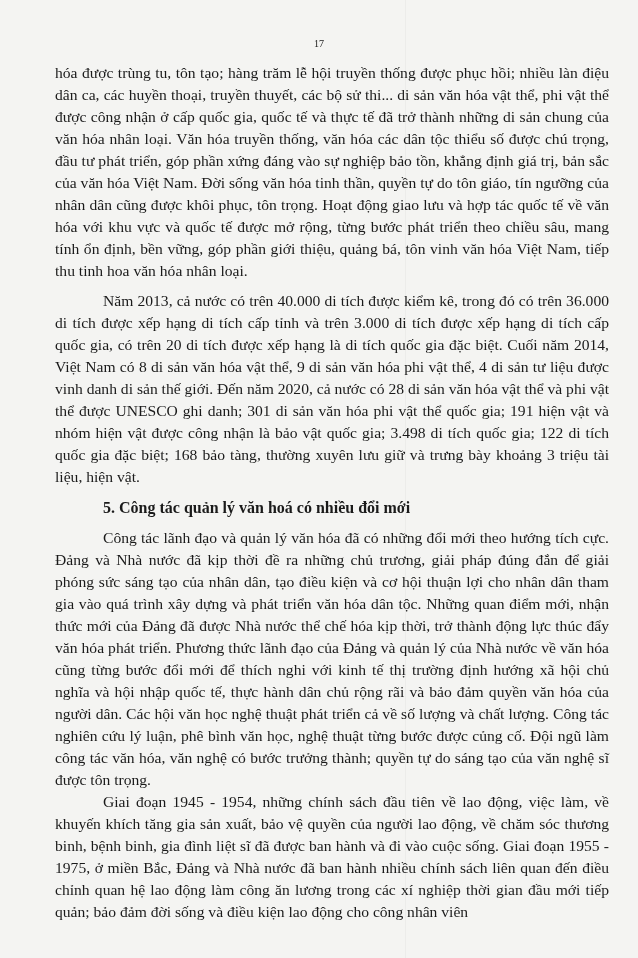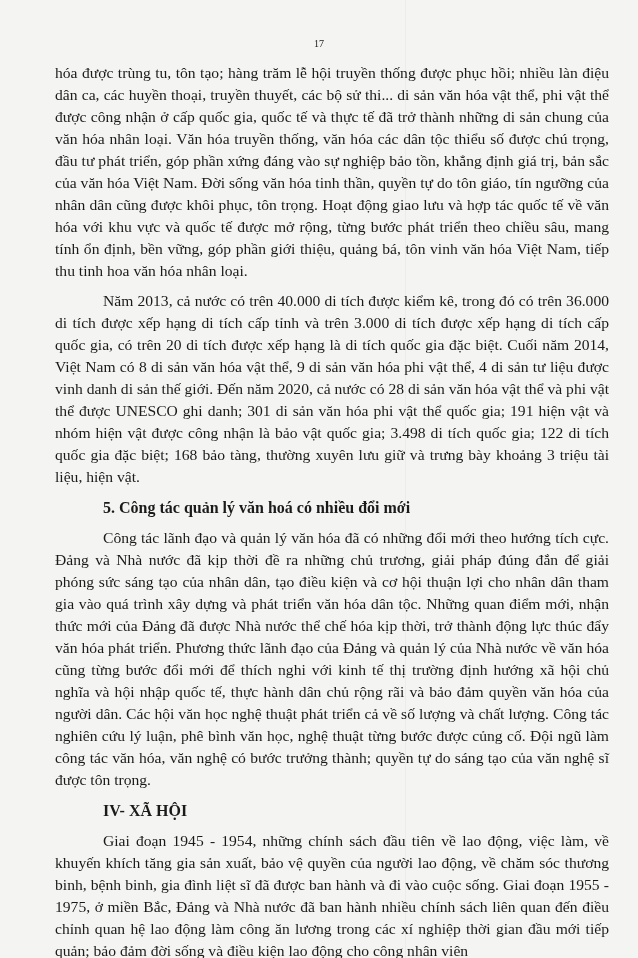--- a/index.html
+++ b/index.html
@@ -34,15 +34,14 @@
 
 <div class="fold"></div>
 
 <div class="page-number">17</div>
 
 <div class="content">
   <p>hóa được trùng tu, tôn tạo; hàng trăm lễ hội truyền thống được phục hồi; nhiều làn điệu dân ca, các huyền thoại, truyền thuyết, các bộ sử thi... di sản văn hóa vật thể, phi vật thể được công nhận ở cấp quốc gia, quốc tế và thực tế đã trở thành những di sản chung của văn hóa nhân loại. Văn hóa truyền thống, văn hóa các dân tộc thiểu số được chú trọng, đầu tư phát triển, góp phần xứng đáng vào sự nghiệp bảo tồn, khẳng định giá trị, bản sắc của văn hóa Việt Nam. Đời sống văn hóa tinh thần, quyền tự do tôn giáo, tín ngưỡng của nhân dân cũng được khôi phục, tôn trọng. Hoạt động giao lưu và hợp tác quốc tế về văn hóa với khu vực và quốc tế được mở rộng, từng bước phát triển theo chiều sâu, mang tính ổn định, bền vững, góp phần giới thiệu, quảng bá, tôn vinh văn hóa Việt Nam, tiếp thu tinh hoa văn hóa nhân loại.</p>
   <p class="indent" style="margin-top:8px;">Năm 2013, cả nước có trên 40.000 di tích được kiểm kê, trong đó có trên 36.000 di tích được xếp hạng di tích cấp tỉnh và trên 3.000 di tích được xếp hạng di tích cấp quốc gia, có trên 20 di tích được xếp hạng là di tích quốc gia đặc biệt. Cuối năm 2014, Việt Nam có 8 di sản văn hóa vật thể, 9 di sản văn hóa phi vật thể, 4 di sản tư liệu được vinh danh di sản thế giới. Đến năm 2020, cả nước có 28 di sản văn hóa vật thể và phi vật thể được UNESCO ghi danh; 301 di sản văn hóa phi vật thể quốc gia; 191 hiện vật và nhóm hiện vật được công nhận là bảo vật quốc gia; 3.498 di tích quốc gia; 122 di tích quốc gia đặc biệt; 168 bảo tàng, thường xuyên lưu giữ và trưng bày khoảng 3 triệu tài liệu, hiện vật.</p>
   <div class="heading" style="margin-top:9px;">5. Công tác quản lý văn hoá có nhiều đổi mới</div>
   <p class="indent">Công tác lãnh đạo và quản lý văn hóa đã có những đổi mới theo hướng tích cực. Đảng và Nhà nước đã kịp thời đề ra những chủ trương, giải pháp đúng đắn để giải phóng sức sáng tạo của nhân dân, tạo điều kiện và cơ hội thuận lợi cho nhân dân tham gia vào quá trình xây dựng và phát triển văn hóa dân tộc. Những quan điểm mới, nhận thức mới của Đảng đã được Nhà nước thể chế hóa kịp thời, trở thành động lực thúc đẩy văn hóa phát triển. Phương thức lãnh đạo của Đảng và quản lý của Nhà nước về văn hóa cũng từng bước đổi mới để thích nghi với kinh tế thị trường định hướng xã hội chủ nghĩa và hội nhập quốc tế, thực hành dân chủ rộng rãi và bảo đảm quyền văn hóa của người dân. Các hội văn học nghệ thuật phát triển cả về số lượng và chất lượng. Công tác nghiên cứu lý luận, phê bình văn học, nghệ thuật từng bước được củng cố. Đội ngũ làm công tác văn hóa, văn nghệ có bước trưởng thành; quyền tự do sáng tạo của văn nghệ sĩ được tôn trọng.</p>
-  <div class="heading" style="margin-top:9px;">IV- XÃ HỘI</div>
   <p class="indent">Giai đoạn 1945 - 1954, những chính sách đầu tiên về lao động, việc làm, về khuyến khích tăng gia sản xuất, bảo vệ quyền của người lao động, về chăm sóc thương binh, bệnh binh, gia đình liệt sĩ đã được ban hành và đi vào cuộc sống. Giai đoạn 1955 - 1975, ở miền Bắc, Đảng và Nhà nước đã ban hành nhiều chính sách liên quan đến điều chỉnh quan hệ lao động làm công ăn lương trong các xí nghiệp thời gian đầu mới tiếp quản; bảo đảm đời sống và điều kiện lao động cho công nhân viên</p>
 </div>
 
 </body></html>

